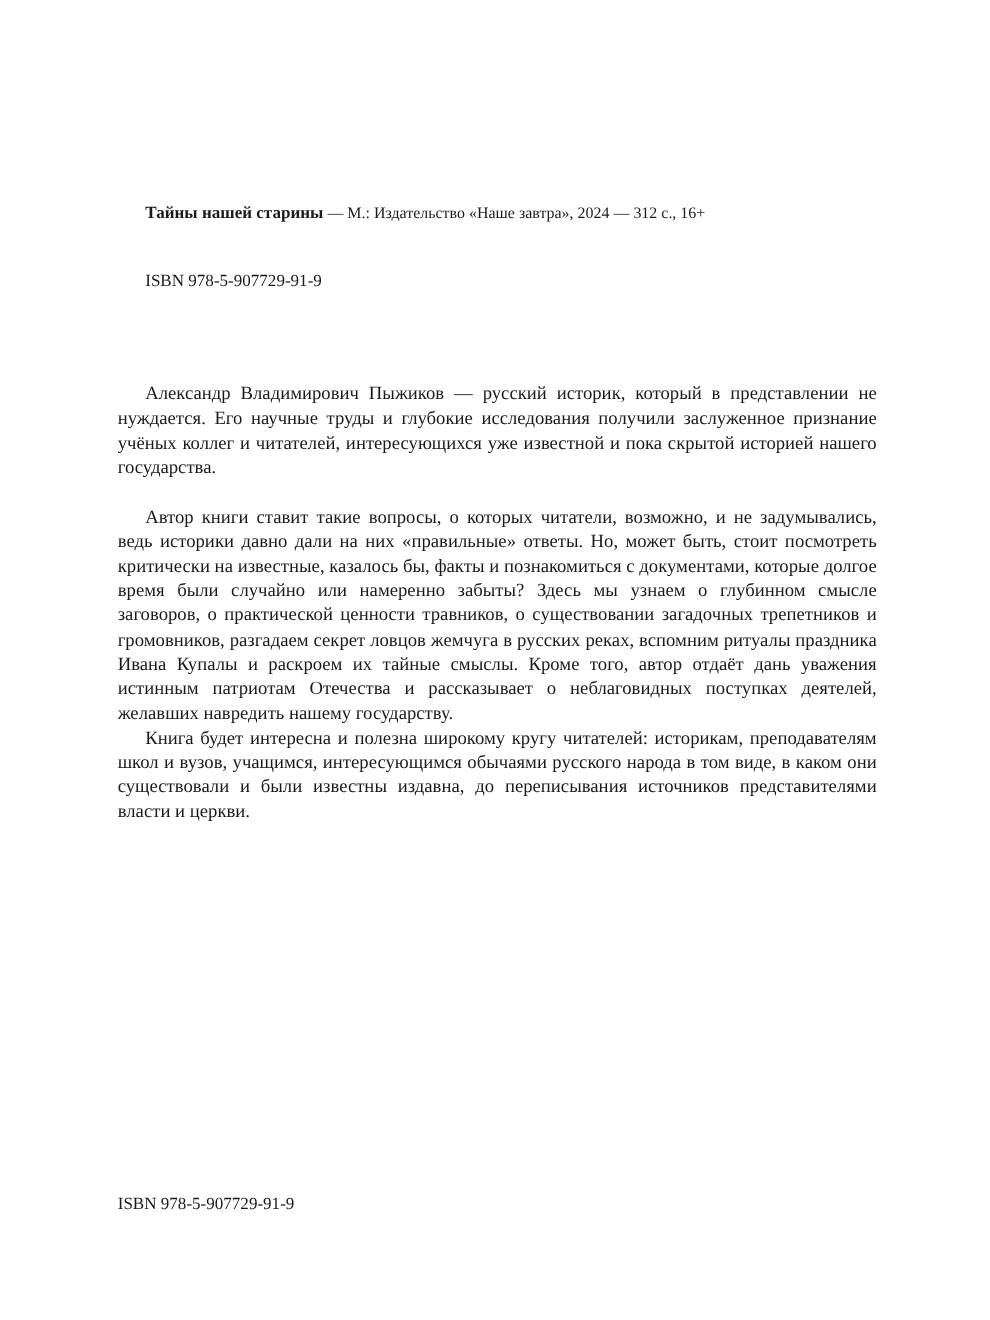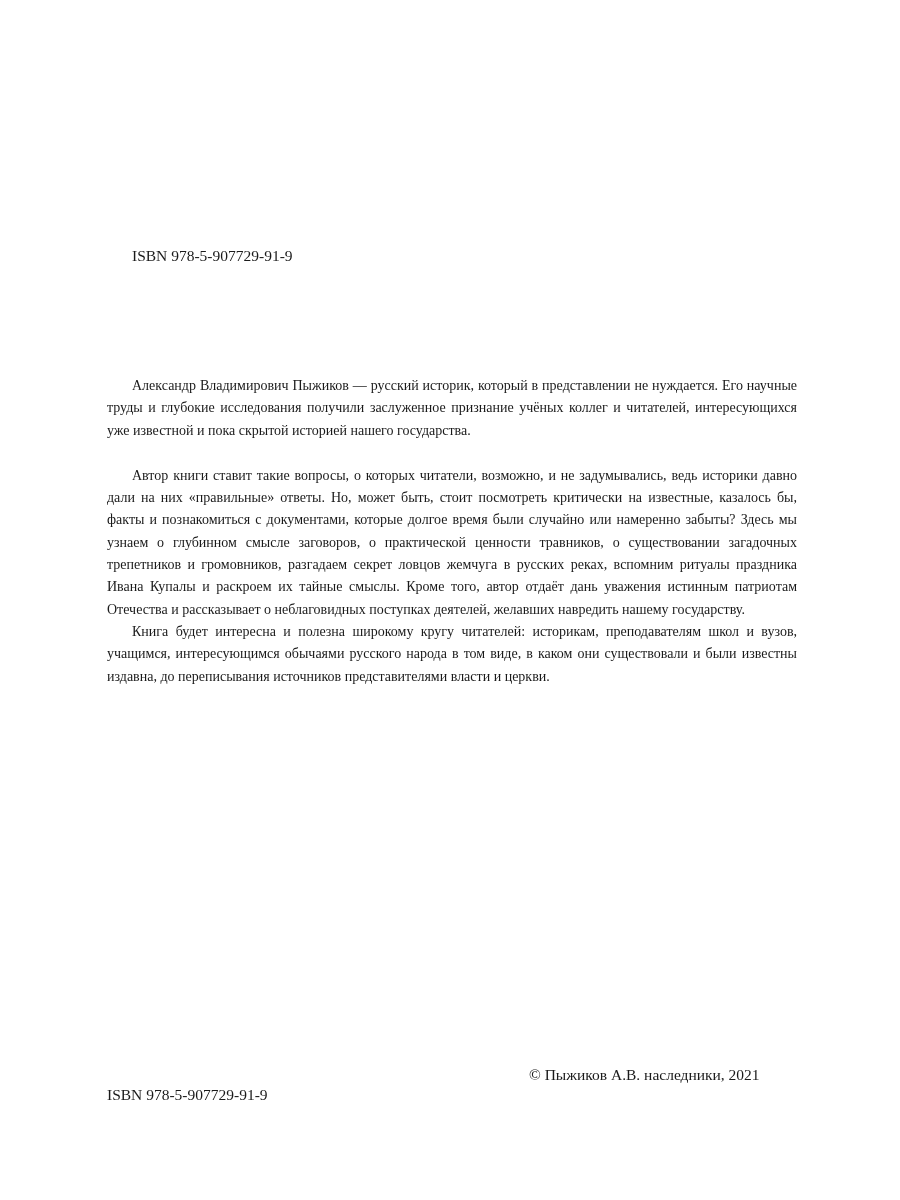--- a/index.html
+++ b/index.html
@@ -11,46 +11,47 @@
     .header {
       position: absolute; left: 132px; top: 184px; width: 680px;
       font-size: 15.5px; line-height: 20px;
     }
     .header .author { font-weight: bold; }
     .header .title-line .title { font-weight: bold; }
     .header .title-line .pub { font-size: 14.5px; }
     .header .isbn { position: absolute; top: 62px; left: 0; white-space: nowrap; }
     .body {
       position: absolute; left: 107px; top: 347px; width: 690px;
-      font-size: 14px; line-height: 22.3px; text-align: justify;
+      font-size: 17px; line-height: 22.3px; text-align: justify;
       hyphens: manual;
-      margin-top: 28px;
     }
     .body p { margin: 0; text-indent: 25px; }
     .body p.gap { margin-top: 23px; }
     .footer-isbn {
       position: absolute; left: 107px; top: 1085px;
       font-size: 15.5px; line-height: 20px; white-space: nowrap;
     }
     .copyrights {
       position: absolute; left: 529px; top: 1065px;
       font-size: 15.5px; line-height: 20.5px; white-space: nowrap;
     }
     .copyright-line { display: block; }
   </style>
 </head>
 <body>
 
 <div class="header">
+  <div class="title-line">
+    <span class="title">Тайны нашей старины</span><span class="pub"> — М.: Издательство «Наше завтра», 2024 —  312 с., 16+</span>
+  </div>
   <div class="isbn">ISBN 978-5-907729-91-9</div>
 </div>
 
 <div class="body">
   <p>Александр Владимирович Пыжиков — русский историк, который в представлении не нуждается. Его научные труды и глубокие исследования получили заслуженное признание учёных коллег и читателей, интересующихся уже известной и пока скрытой историей на­шего государства.</p>
   <p class="gap">Автор книги ставит такие вопросы, о которых читатели, возможно, и не задумывались, ведь историки давно дали на них «правильные» ответы. Но, может быть, стоит посмотреть критически на известные, казалось бы, факты и познакомиться с документами, которые долгое время были случайно или намеренно забыты? Здесь мы узнаем о глубинном смысле заговоров, о практической ценности травников, о существовании загадочных трепетни­ков и громовников, разгадаем секрет ловцов жемчуга в русских реках, вспомним ритуалы праздника Ивана Купалы и раскроем их тайные смыслы. Кроме того, автор отдаёт дань ува­жения истинным патриотам Отечества и рассказывает о неблаговидных поступках деяте­лей, желавших навредить нашему государству.</p>
   <p>Книга будет интересна и полезна широкому кругу читателей: историкам, преподавате­лям школ и вузов, учащимся, интересующимся обычаями русского народа в том виде, в каком они существовали и были известны издавна, до переписывания источников предста­вителями власти и церкви.</p>
 </div>
 
 <div class="footer-isbn">ISBN 978-5-907729-91-9</div>
 
 <div class="copyrights">
-  <span class="copyright-line">© Пыжиков А.В. наследники, 2021</span>
 </div>
 
 </body></html>

